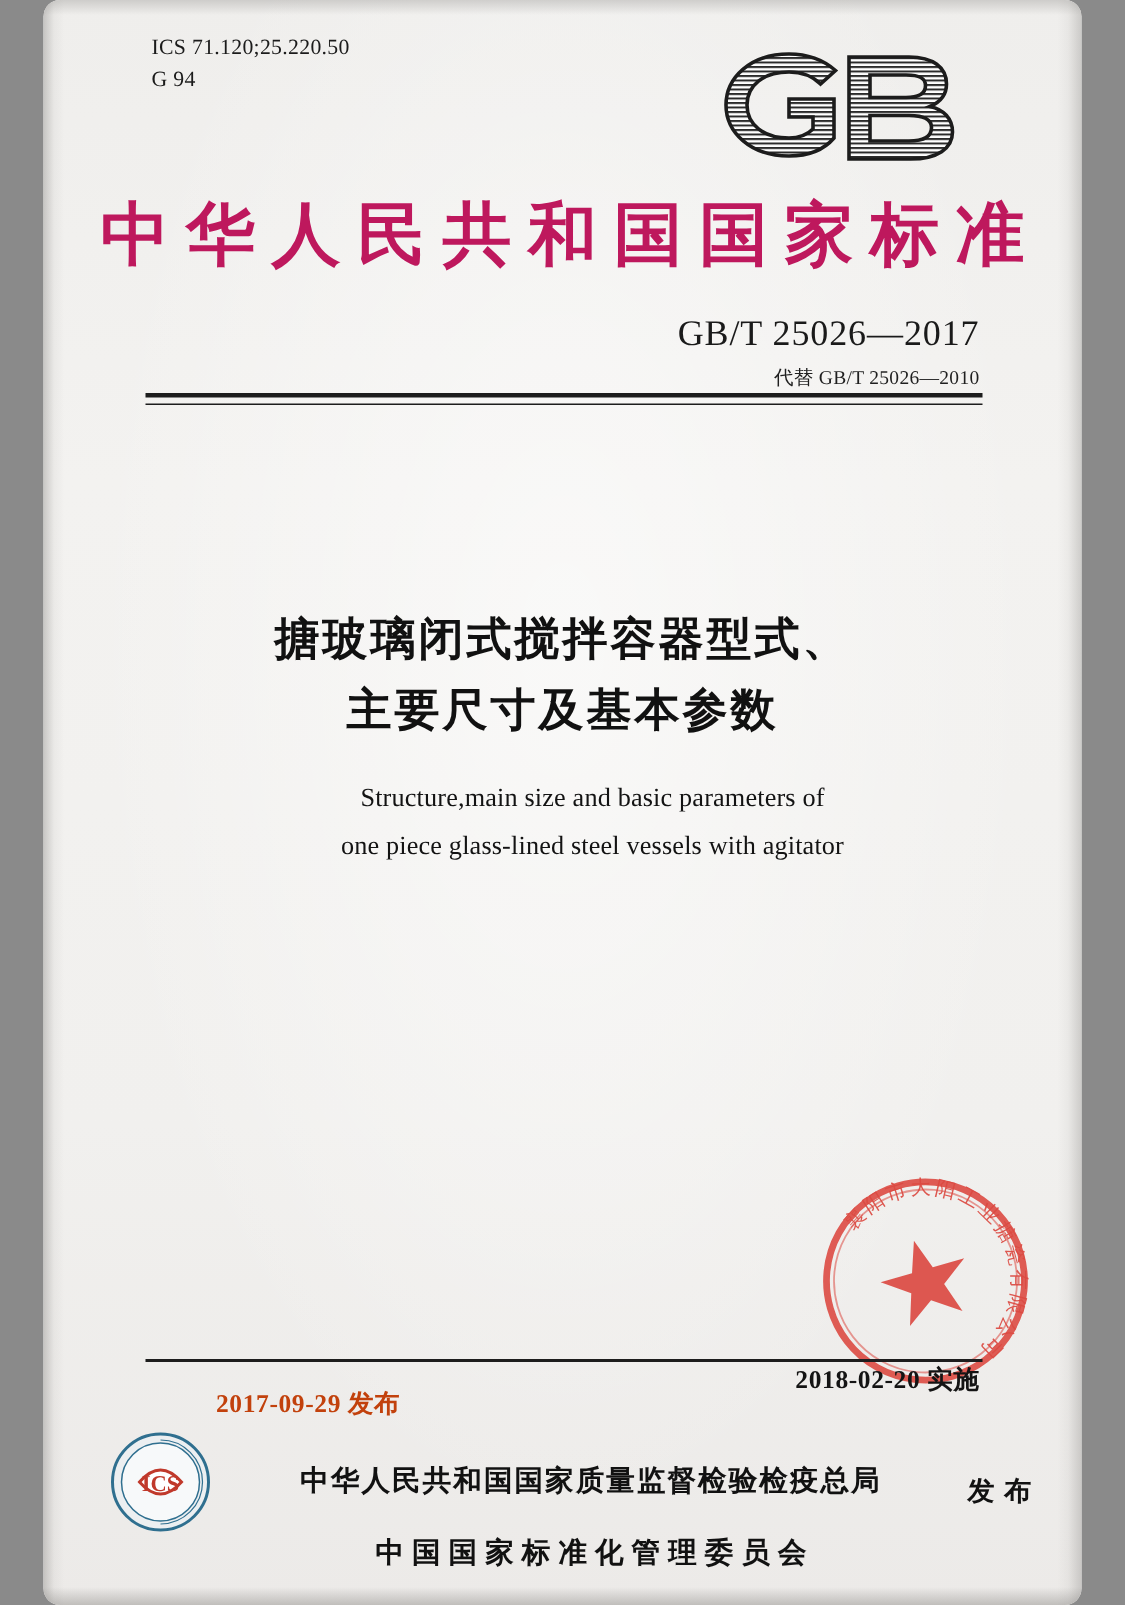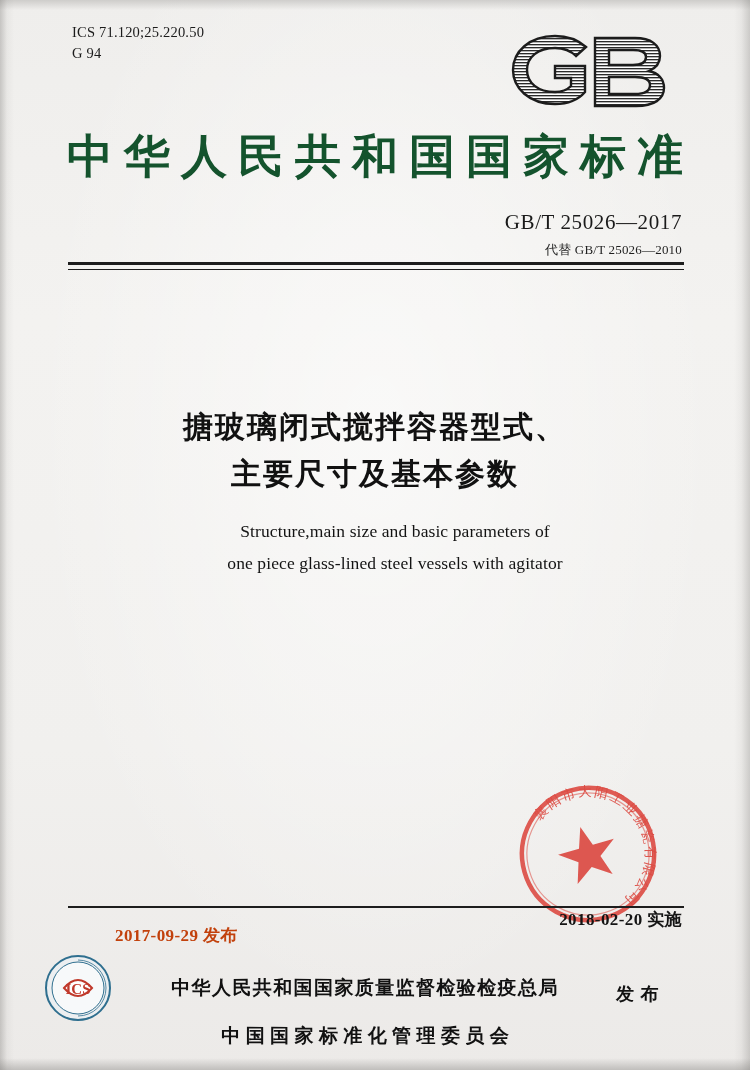--- a/index.html
+++ b/index.html
@@ -6,25 +6,26 @@
   html, body {
     margin: 0;
     padding: 0;
     background: #8a8a8a;
   }
   body {
     font-family: "Liberation Sans", sans-serif;
   }
   .page {
     position: relative;
-    width: 750px;
+    width: 692px;
     height: 1070px;
     margin: 0 auto;
     background: #f2f1ef;
     overflow: hidden;
+    border-radius: 11px;
   }
   
   .paper-texture {
     position: absolute;
     inset: 0;
     background:
       radial-gradient(ellipse at 50% 40%, rgba(255,255,255,0.55) 0%, rgba(255,255,255,0) 65%),
       linear-gradient(180deg, #efeeec 0%, #f3f2f0 30%, #f1f0ee 70%, #eceae8 100%);
     pointer-events: none;
   }
@@ -77,34 +78,34 @@
   
   .cn-standard-title {
     position: absolute;
     left: 0; right: 0;
     top: 126px;
     text-align: center;
     font-family: "Liberation Serif", serif;
     font-weight: bold;
     font-size: 46px;
     letter-spacing: 11px;
-    color: #14532d;
+    color: #be185d;
     text-indent: 11px;
   }
 
   
   .std-number {
     position: absolute;
     right: 68px;
     top: 210px;
     text-align: right;
     font-family: "Liberation Serif", serif;
   }
   .std-number .num {
-    font-size: 21px;
+    font-size: 24px;
     color: #1a1a1a;
     letter-spacing: 0.6px;
   }
   .std-number .replaces {
     font-size: 13px;
     color: #1f1f1f;
     margin-top: 6px;
     letter-spacing: 0.2px;
   }
 

